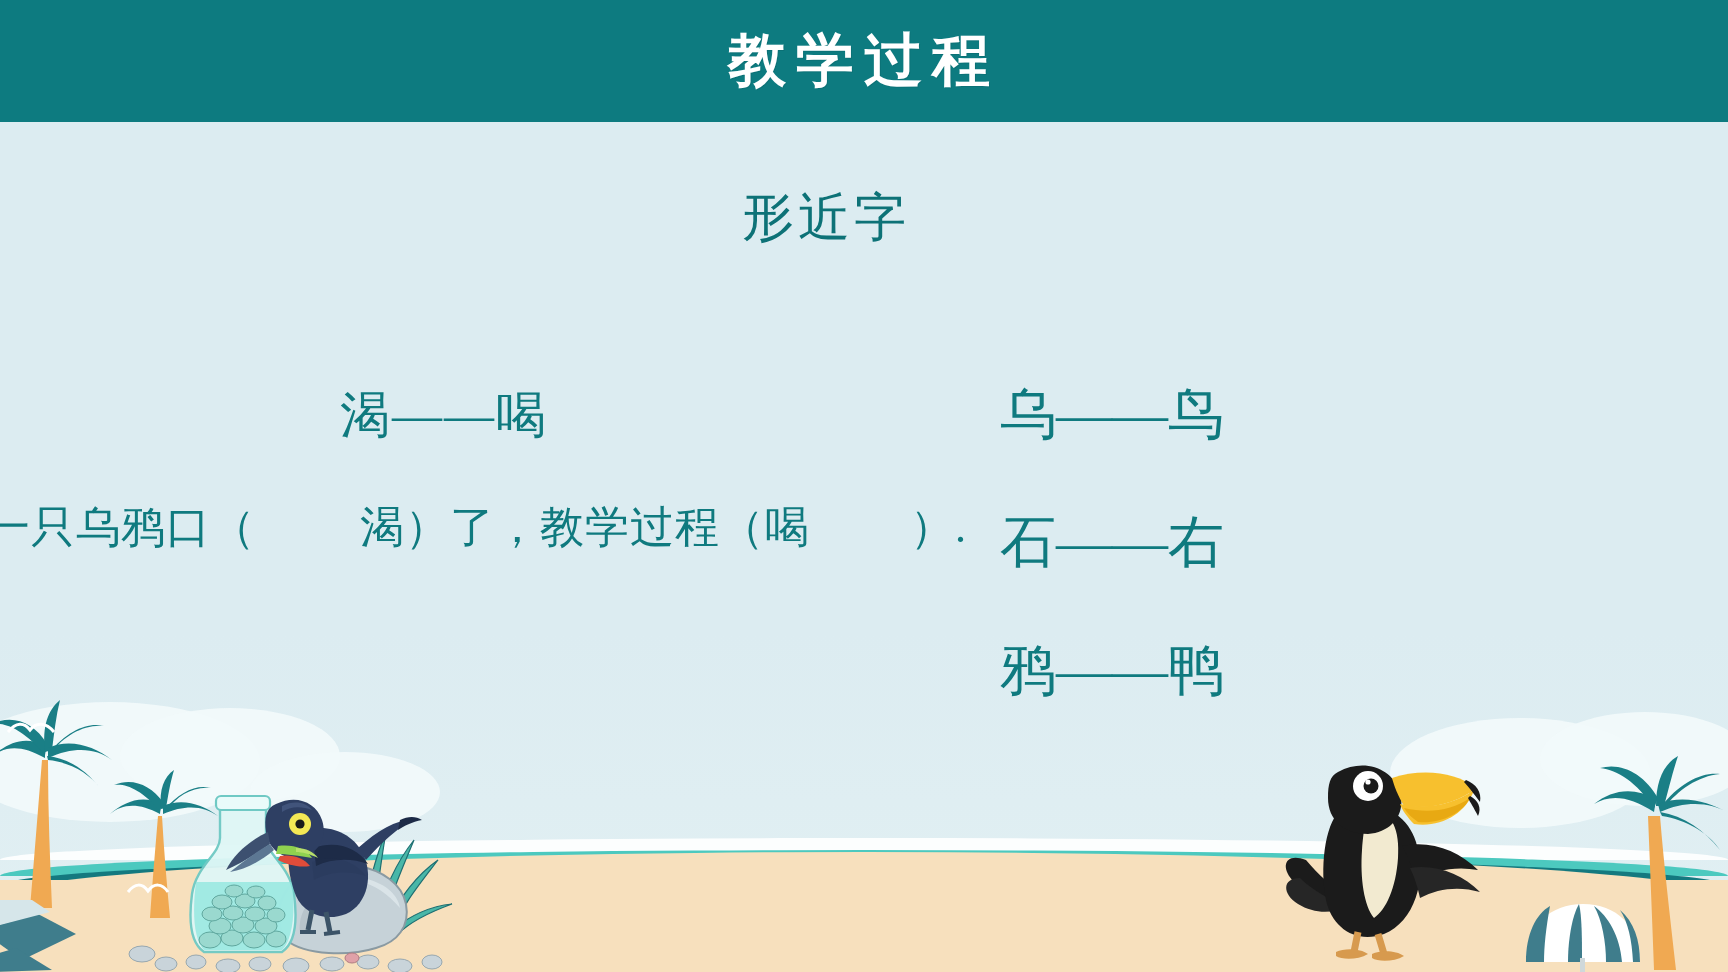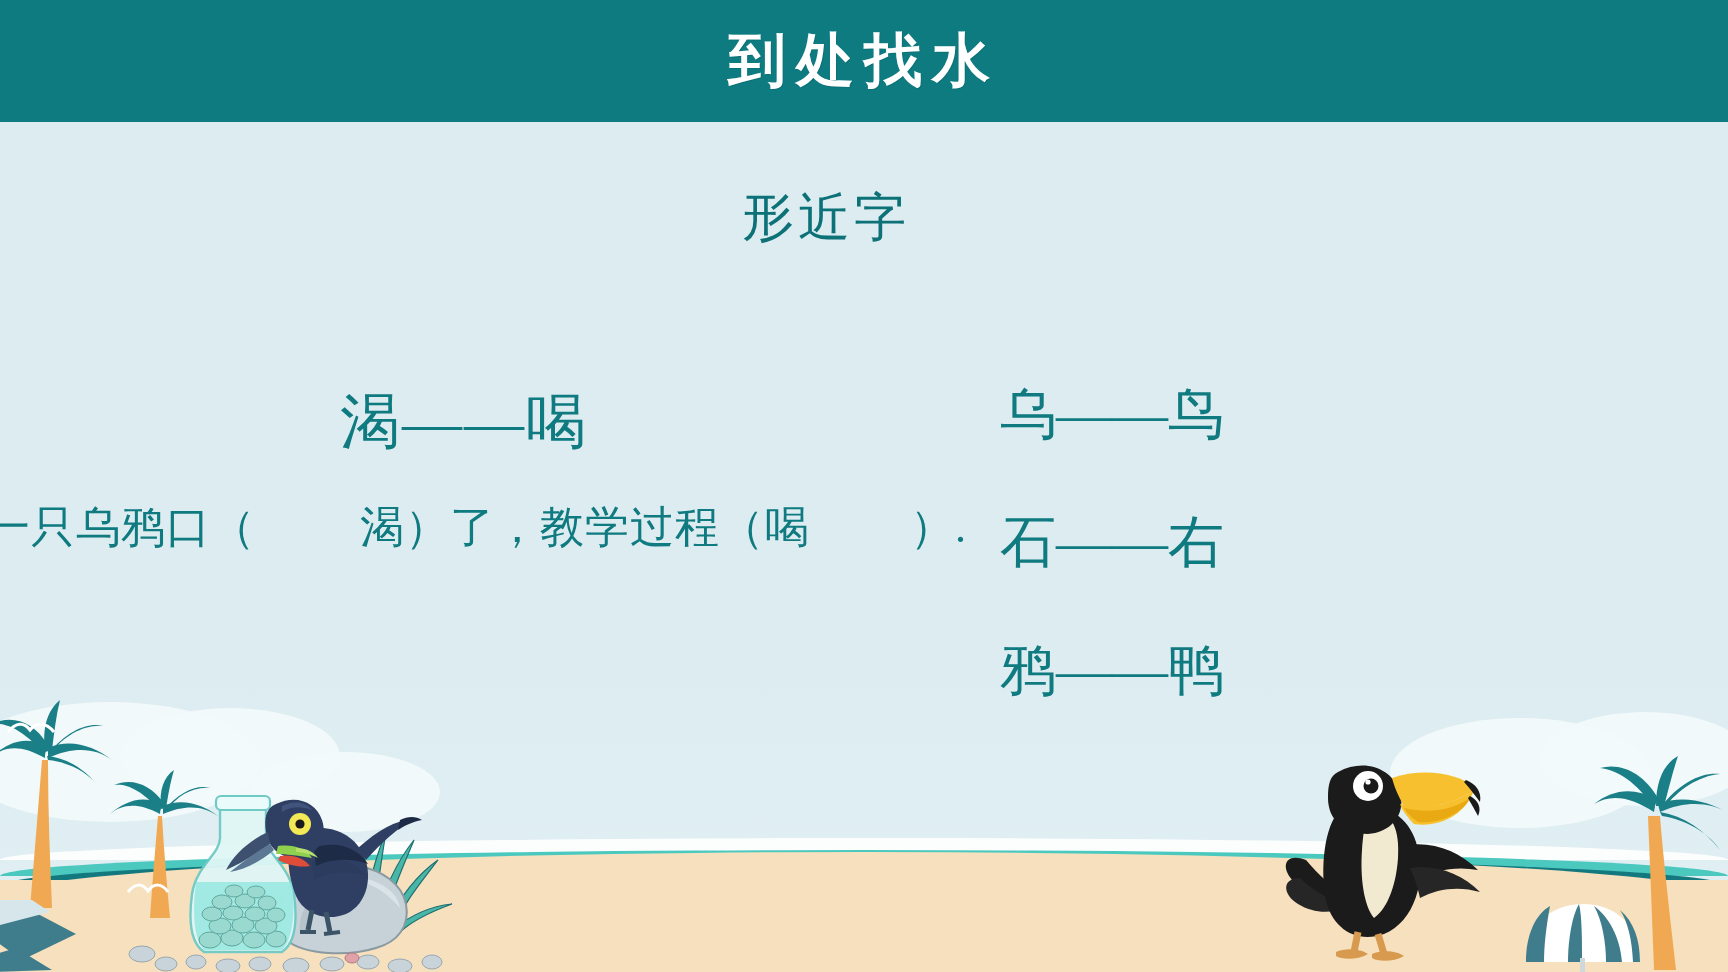--- a/index.html
+++ b/index.html
@@ -55,21 +55,21 @@
     letter-spacing:4px;
     font-family:"Liberation Serif", serif;
   }
 
   
   .hw { font-family:"Liberation Serif", serif; color:#0f7a7f; }
 
   #pair-left {
     position:absolute; left:340px; top:382px;
     z-index:30;
-    font-size:60px;
+    font-size:50px;
     letter-spacing:2px;
     white-space:nowrap;
   }
 
   #sentence {
     position:absolute; left:-14px; top:498px;
     z-index:30;
     font-size:44px;
     letter-spacing:1px;
     white-space:nowrap;
@@ -321,21 +321,21 @@
     <path d="M190 78 C198 82 202 90 198 98 C194 90 190 84 188 80 Z" fill="#1b1b1b"></path>
 
     <path d="M78 214 L74 234 M98 216 L104 236" stroke="#d79a4e" stroke-width="7" fill="none"></path>
     <g fill="#d79a4e">
       <path d="M56 234 C64 230 80 230 88 236 C78 242 62 242 56 238 Z"></path>
       <path d="M92 236 C100 232 116 232 124 238 C114 244 98 244 92 240 Z"></path>
     </g>
   </svg>
 
   <div id="header">
-    <span id="header-title">到处找水</span>
+    <span id="header-title">教学过程</span>
   </div>
 
   <div id="subtitle">
     <span>形近字</span>
   </div>
 
   <div id="pair-left" class="hw">
     <span>渴——喝</span>
   </div>
 

